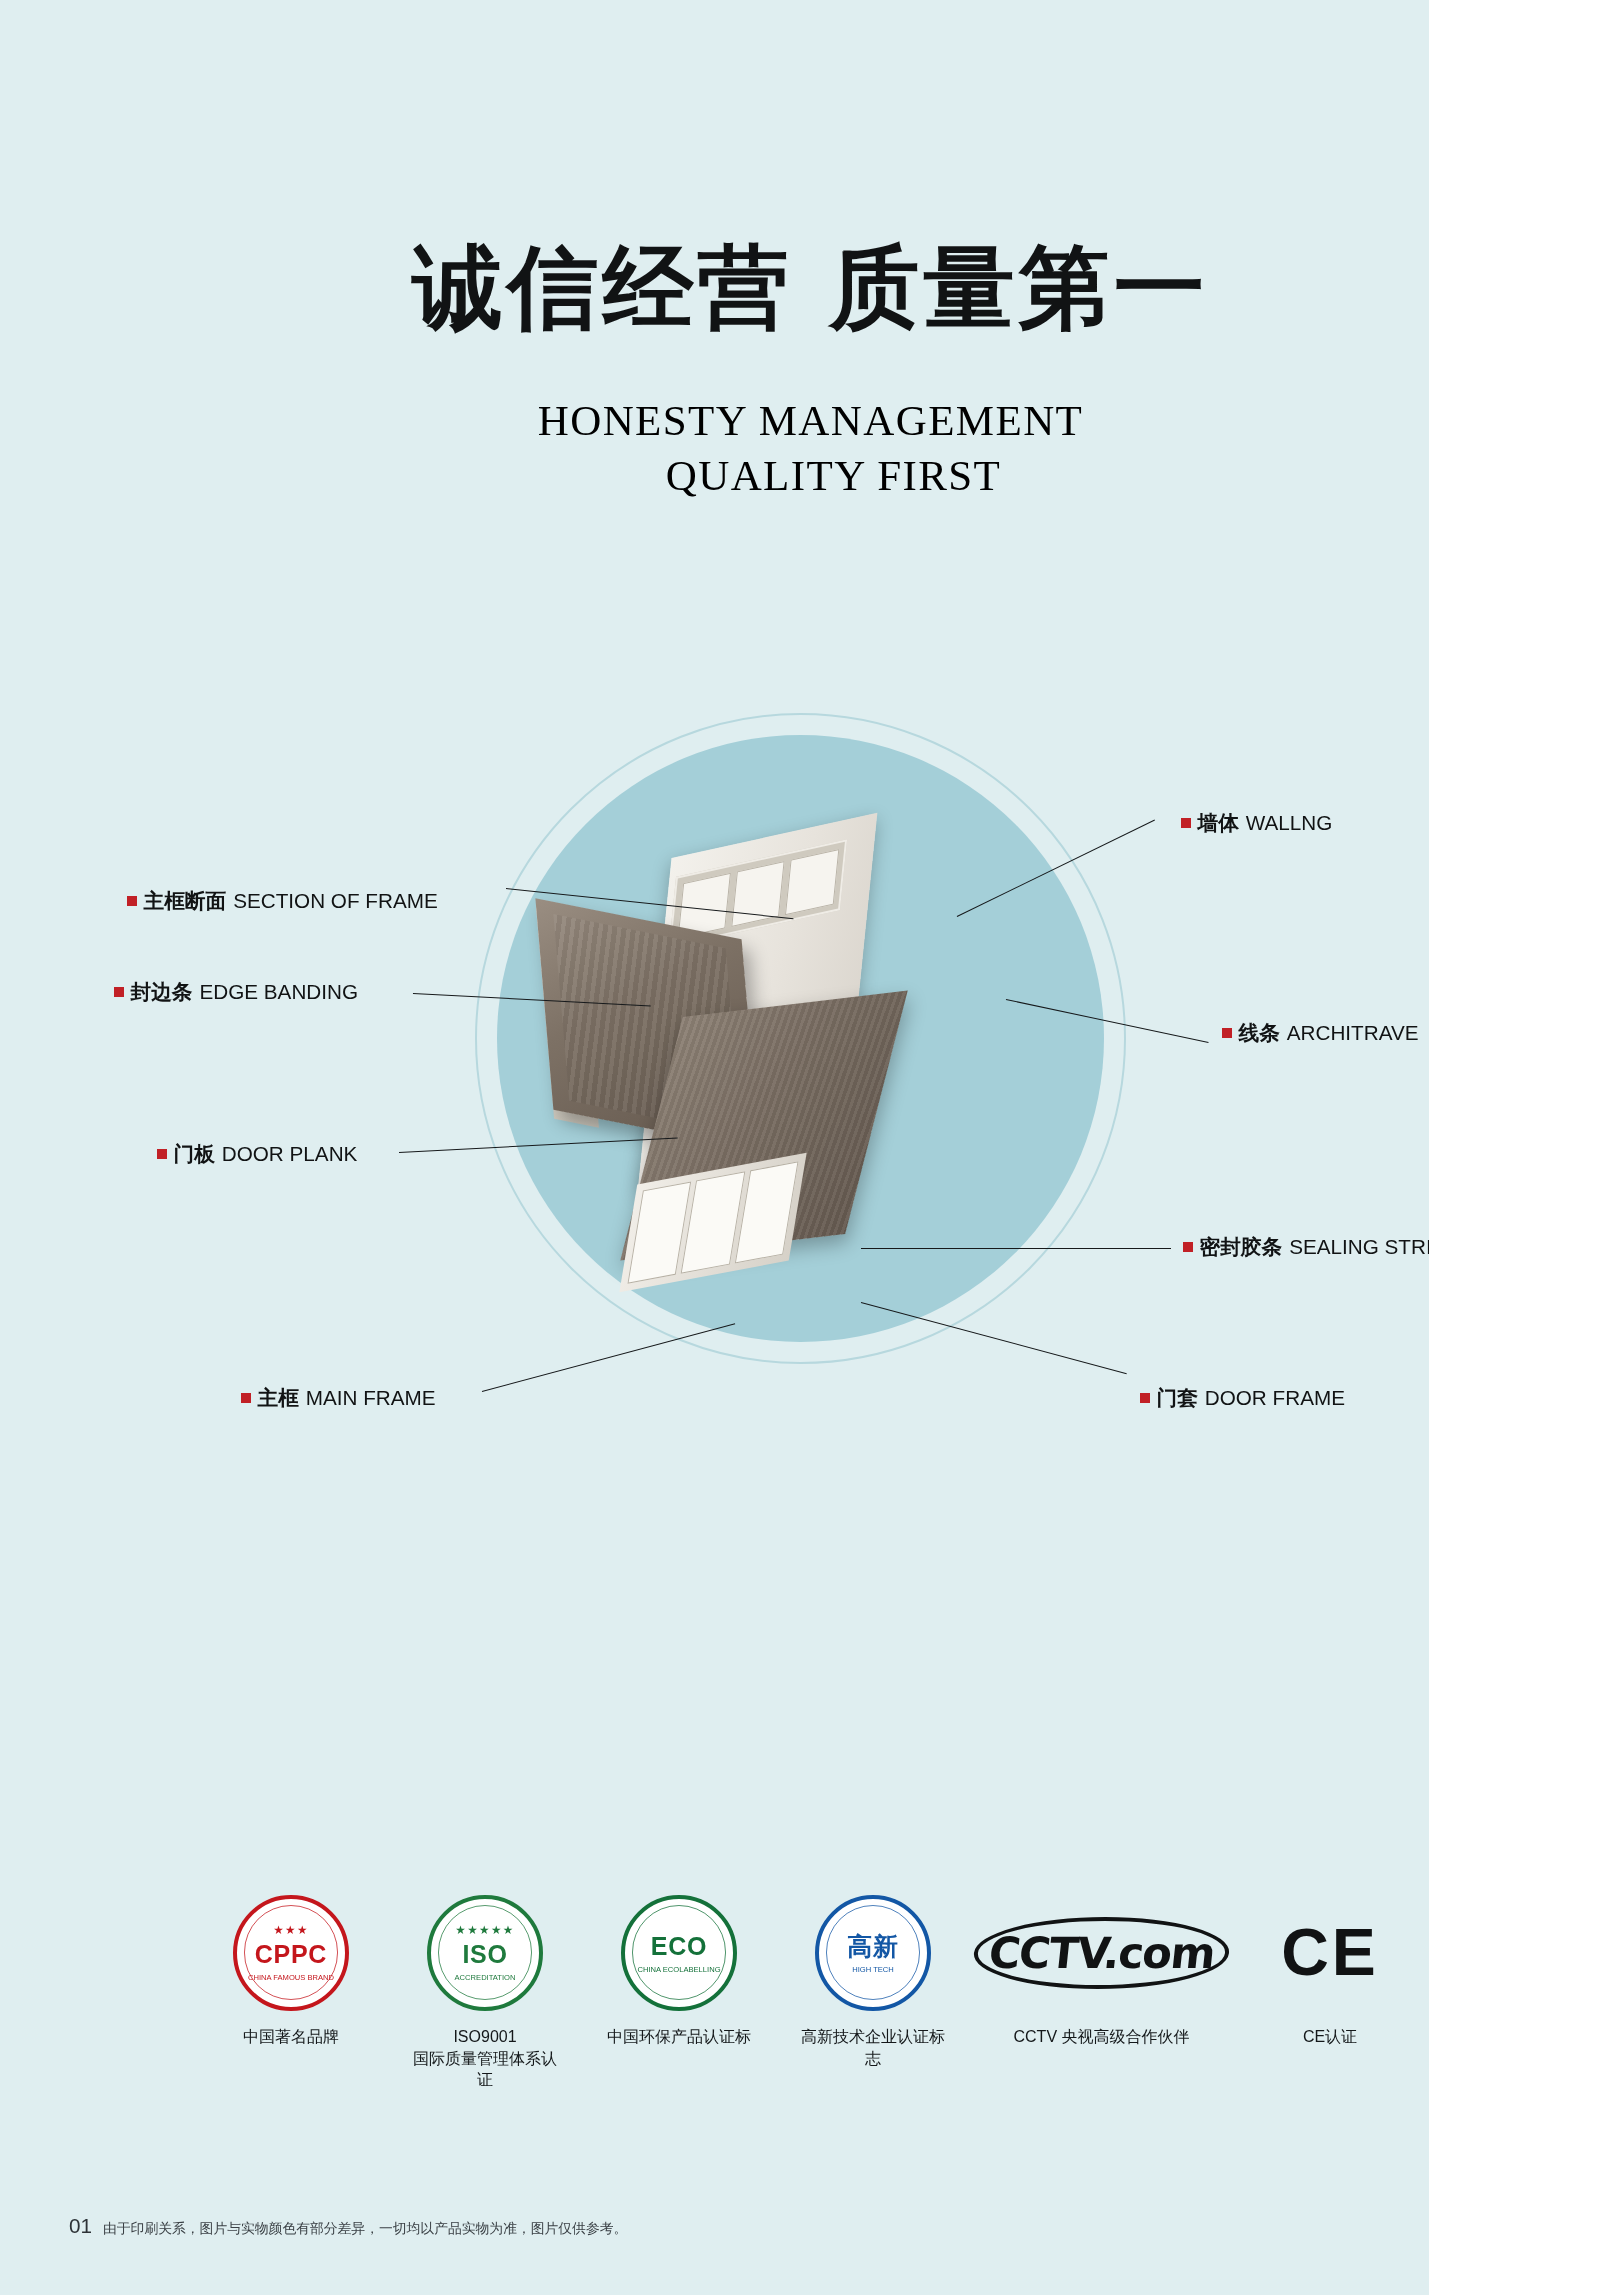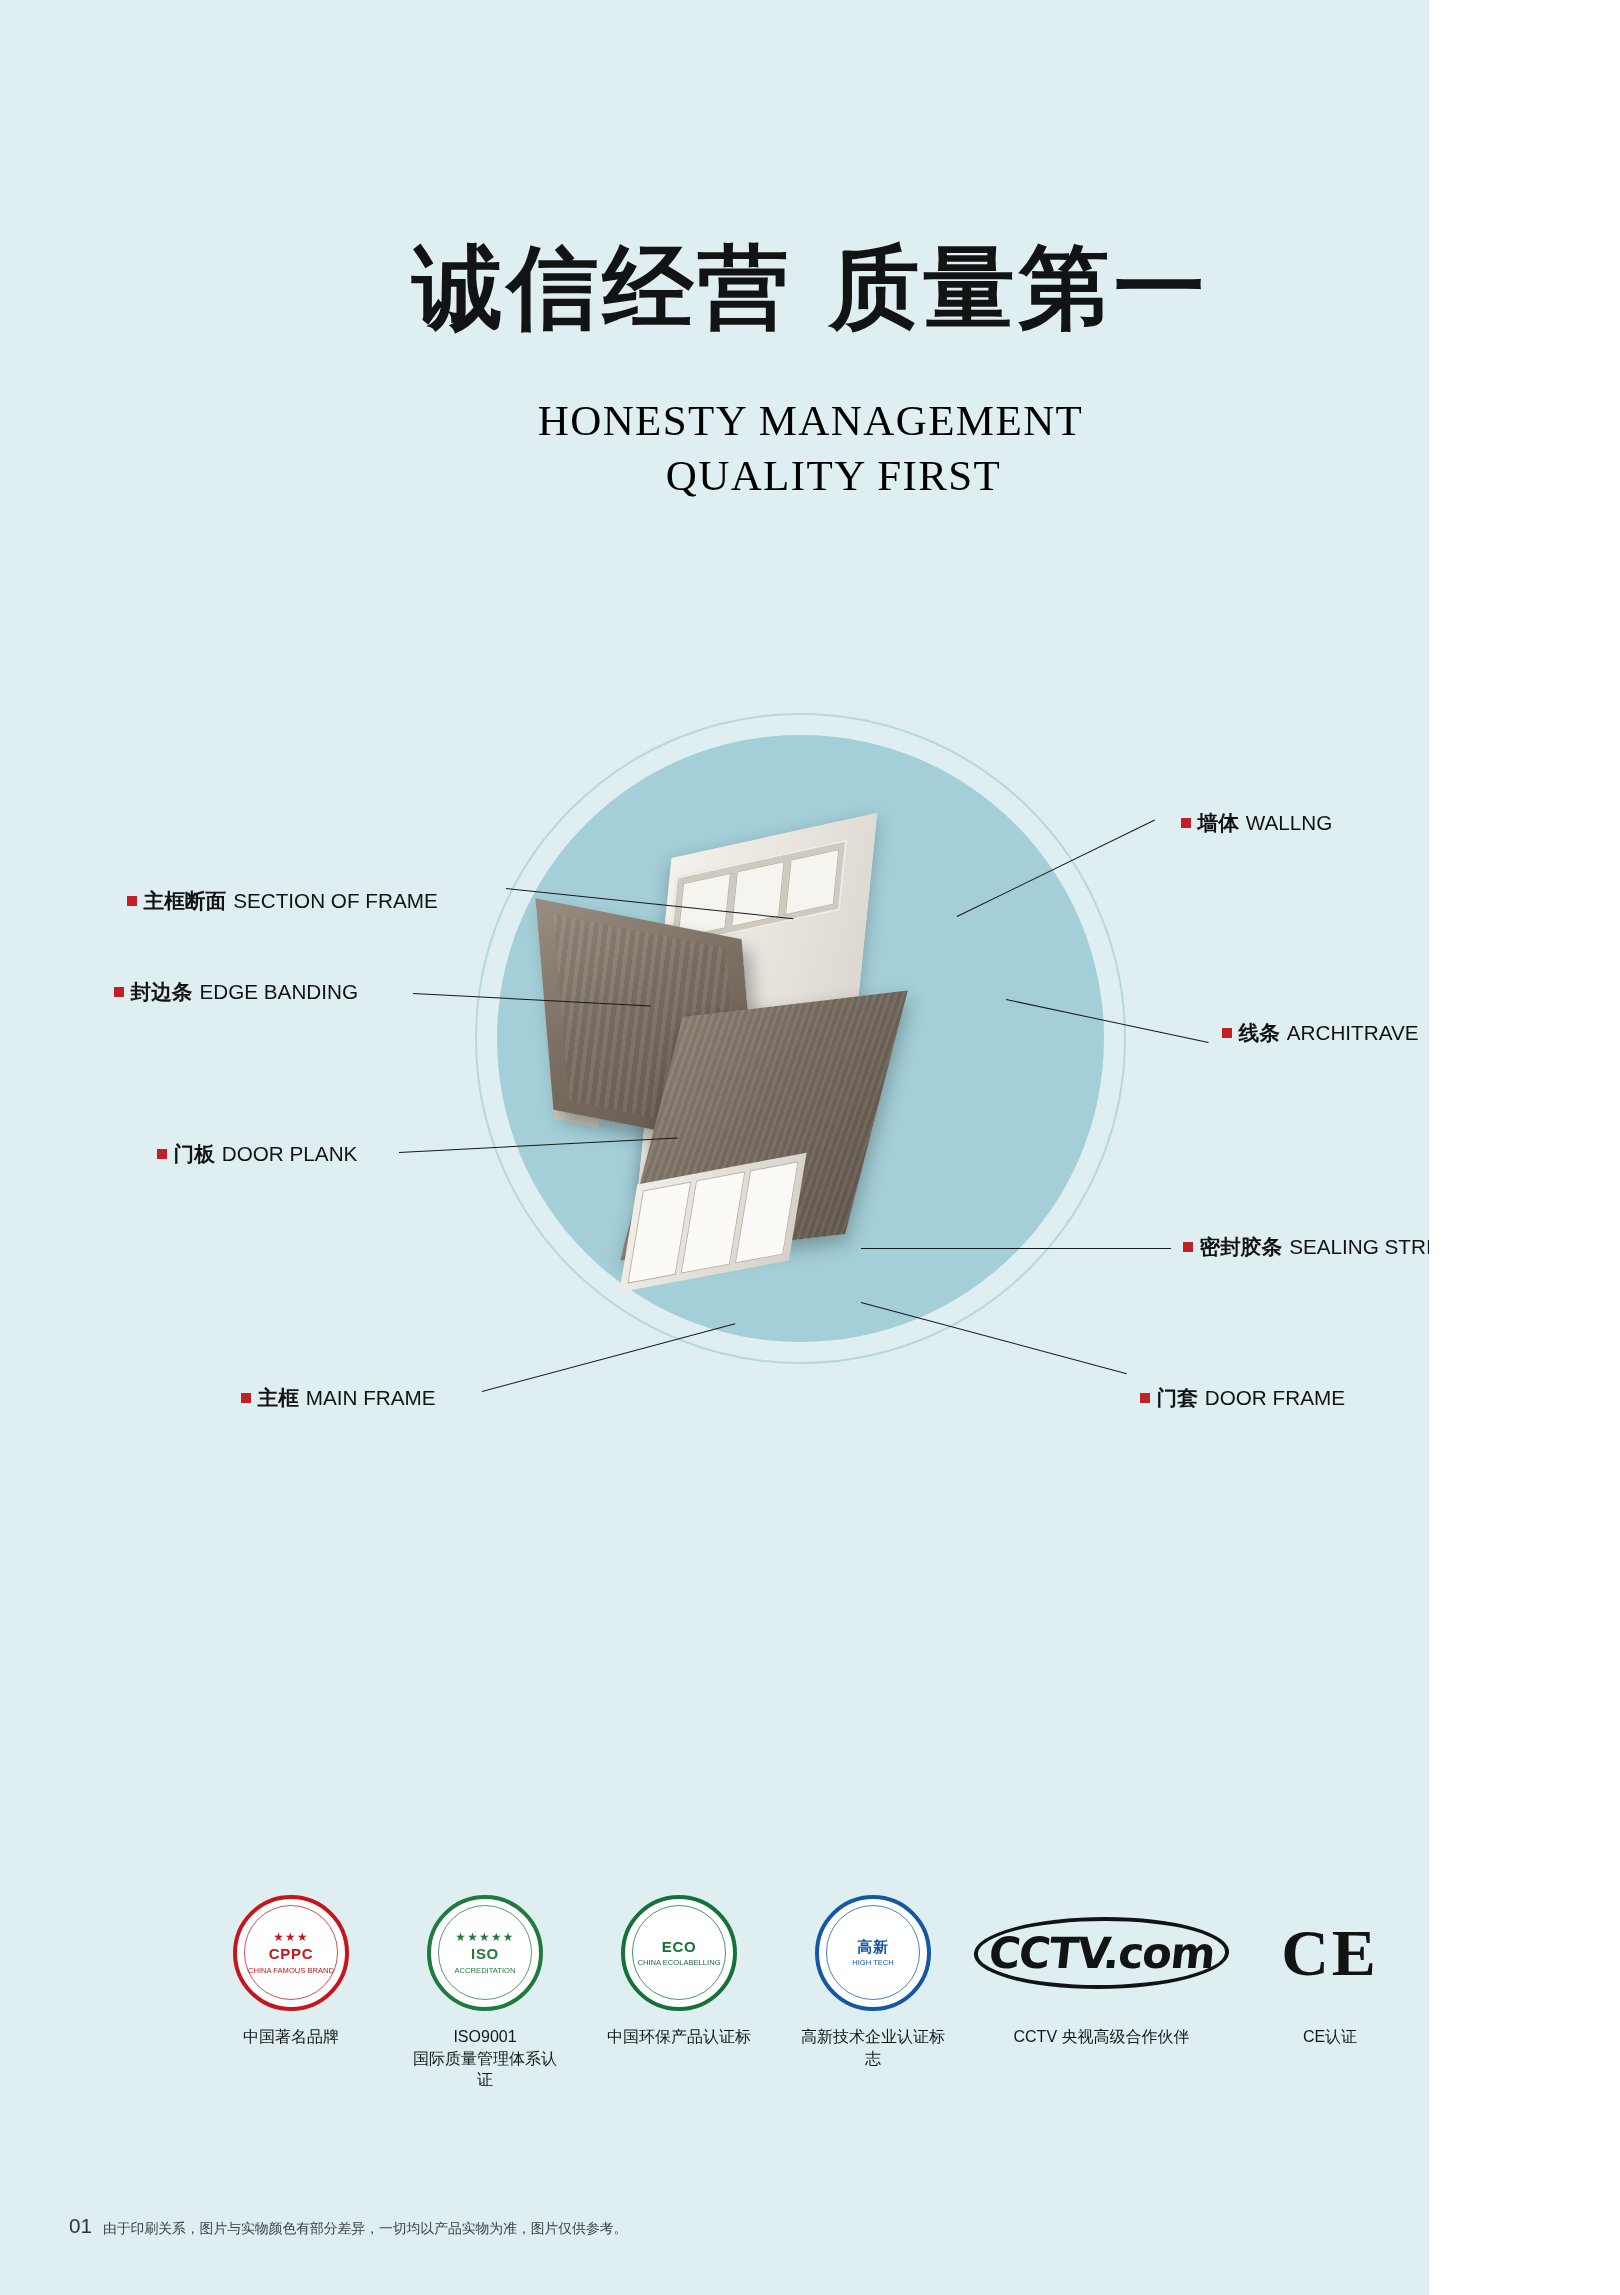--- a/index.html
+++ b/index.html
@@ -232,21 +232,21 @@
   .seal.green2{ border: 4.1px solid #14713a; }
   .seal.blue  { border: 4.1px solid #1357a5; }
   .seal .ring {
     position: absolute;
     inset: 6.9px;
     border-radius: 50%;
     border: 1.4px solid currentColor;
     opacity: .75;
   }
   .seal .core {
-    font-size: 15px;
+    font-size: 25px;
     font-weight: bold;
     letter-spacing: 0.7px;
     z-index: 2;
   }
   .seal .stars {
     font-size: 11.7px;
     letter-spacing: 1.4px;
     z-index: 2;
   }
   .seal .tiny {
@@ -269,21 +269,21 @@
     align-items: center;
   }
   .cctv .oval {
     display: inline-block;
     border: 4.1px solid #111314;
     border-radius: 50%;
     padding: 2.8px 11px;
     transform: skewX(-6deg);
   }
   .ce-mark {
-    font-family: Liberation Serif, serif;
+    font-family: Liberation Sans, sans-serif;
     font-weight: bold;
     font-size: 66px;
     color: #111314;
     letter-spacing: 2.8px;
   }
   .cert.wide { width: 227px; }
 
   
   .footer {
     position: absolute;

